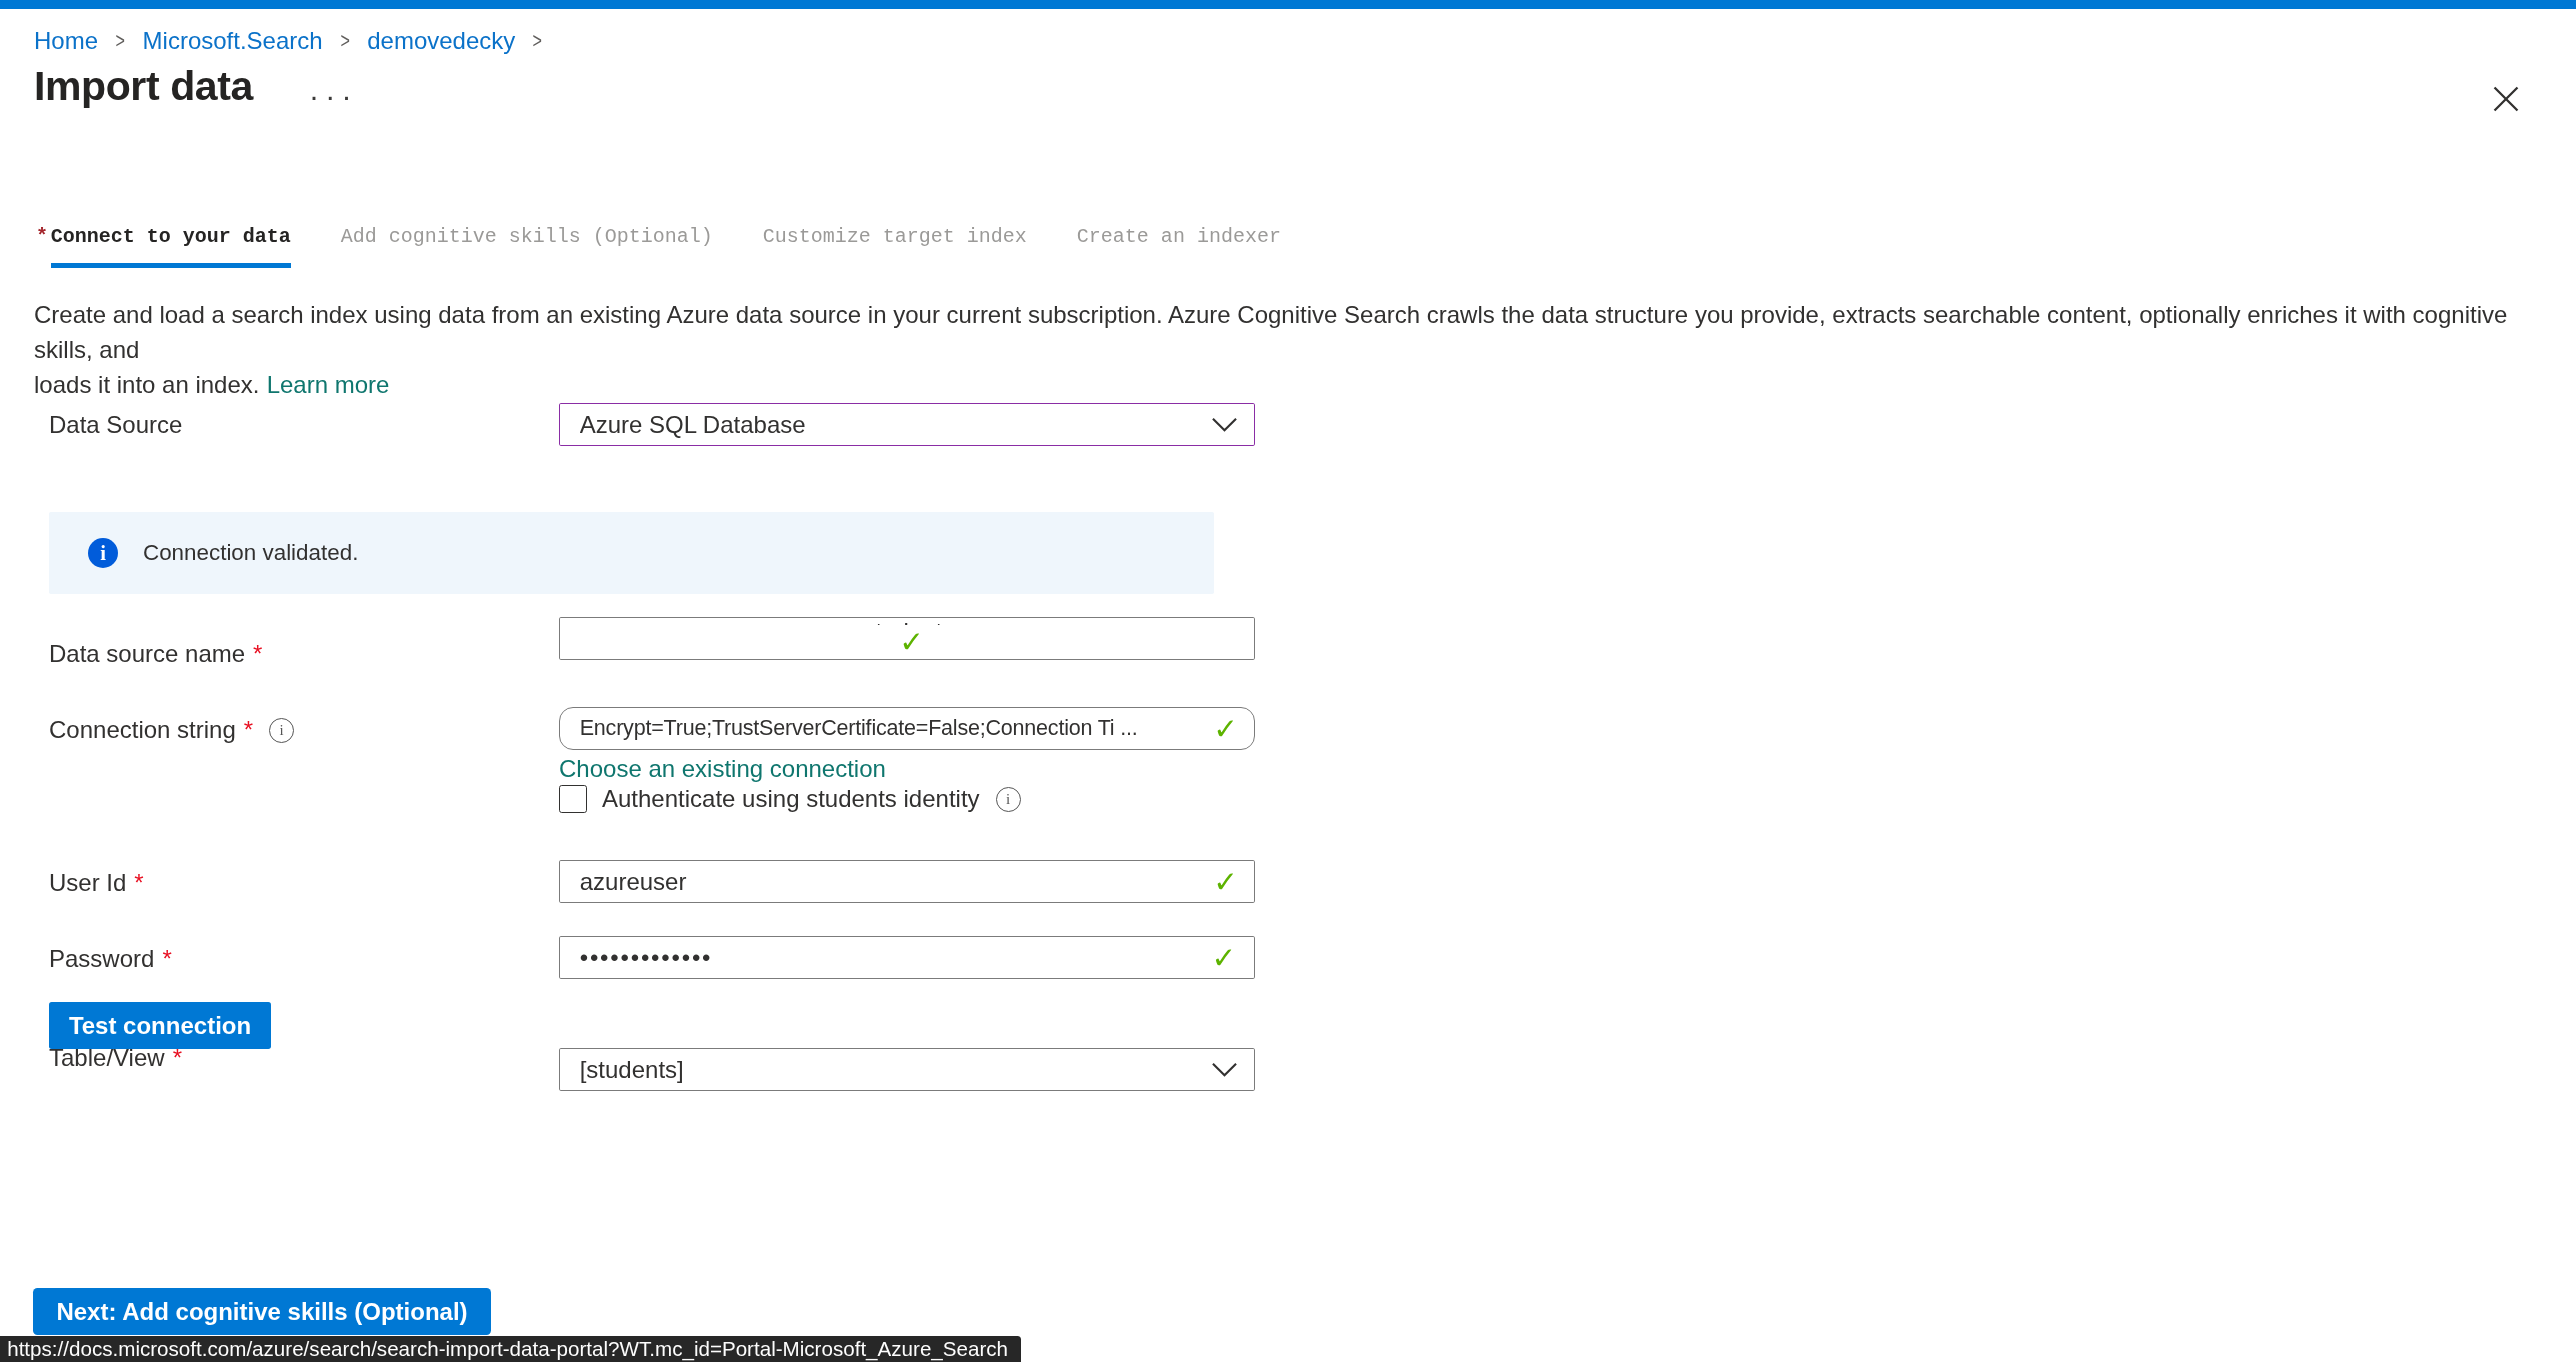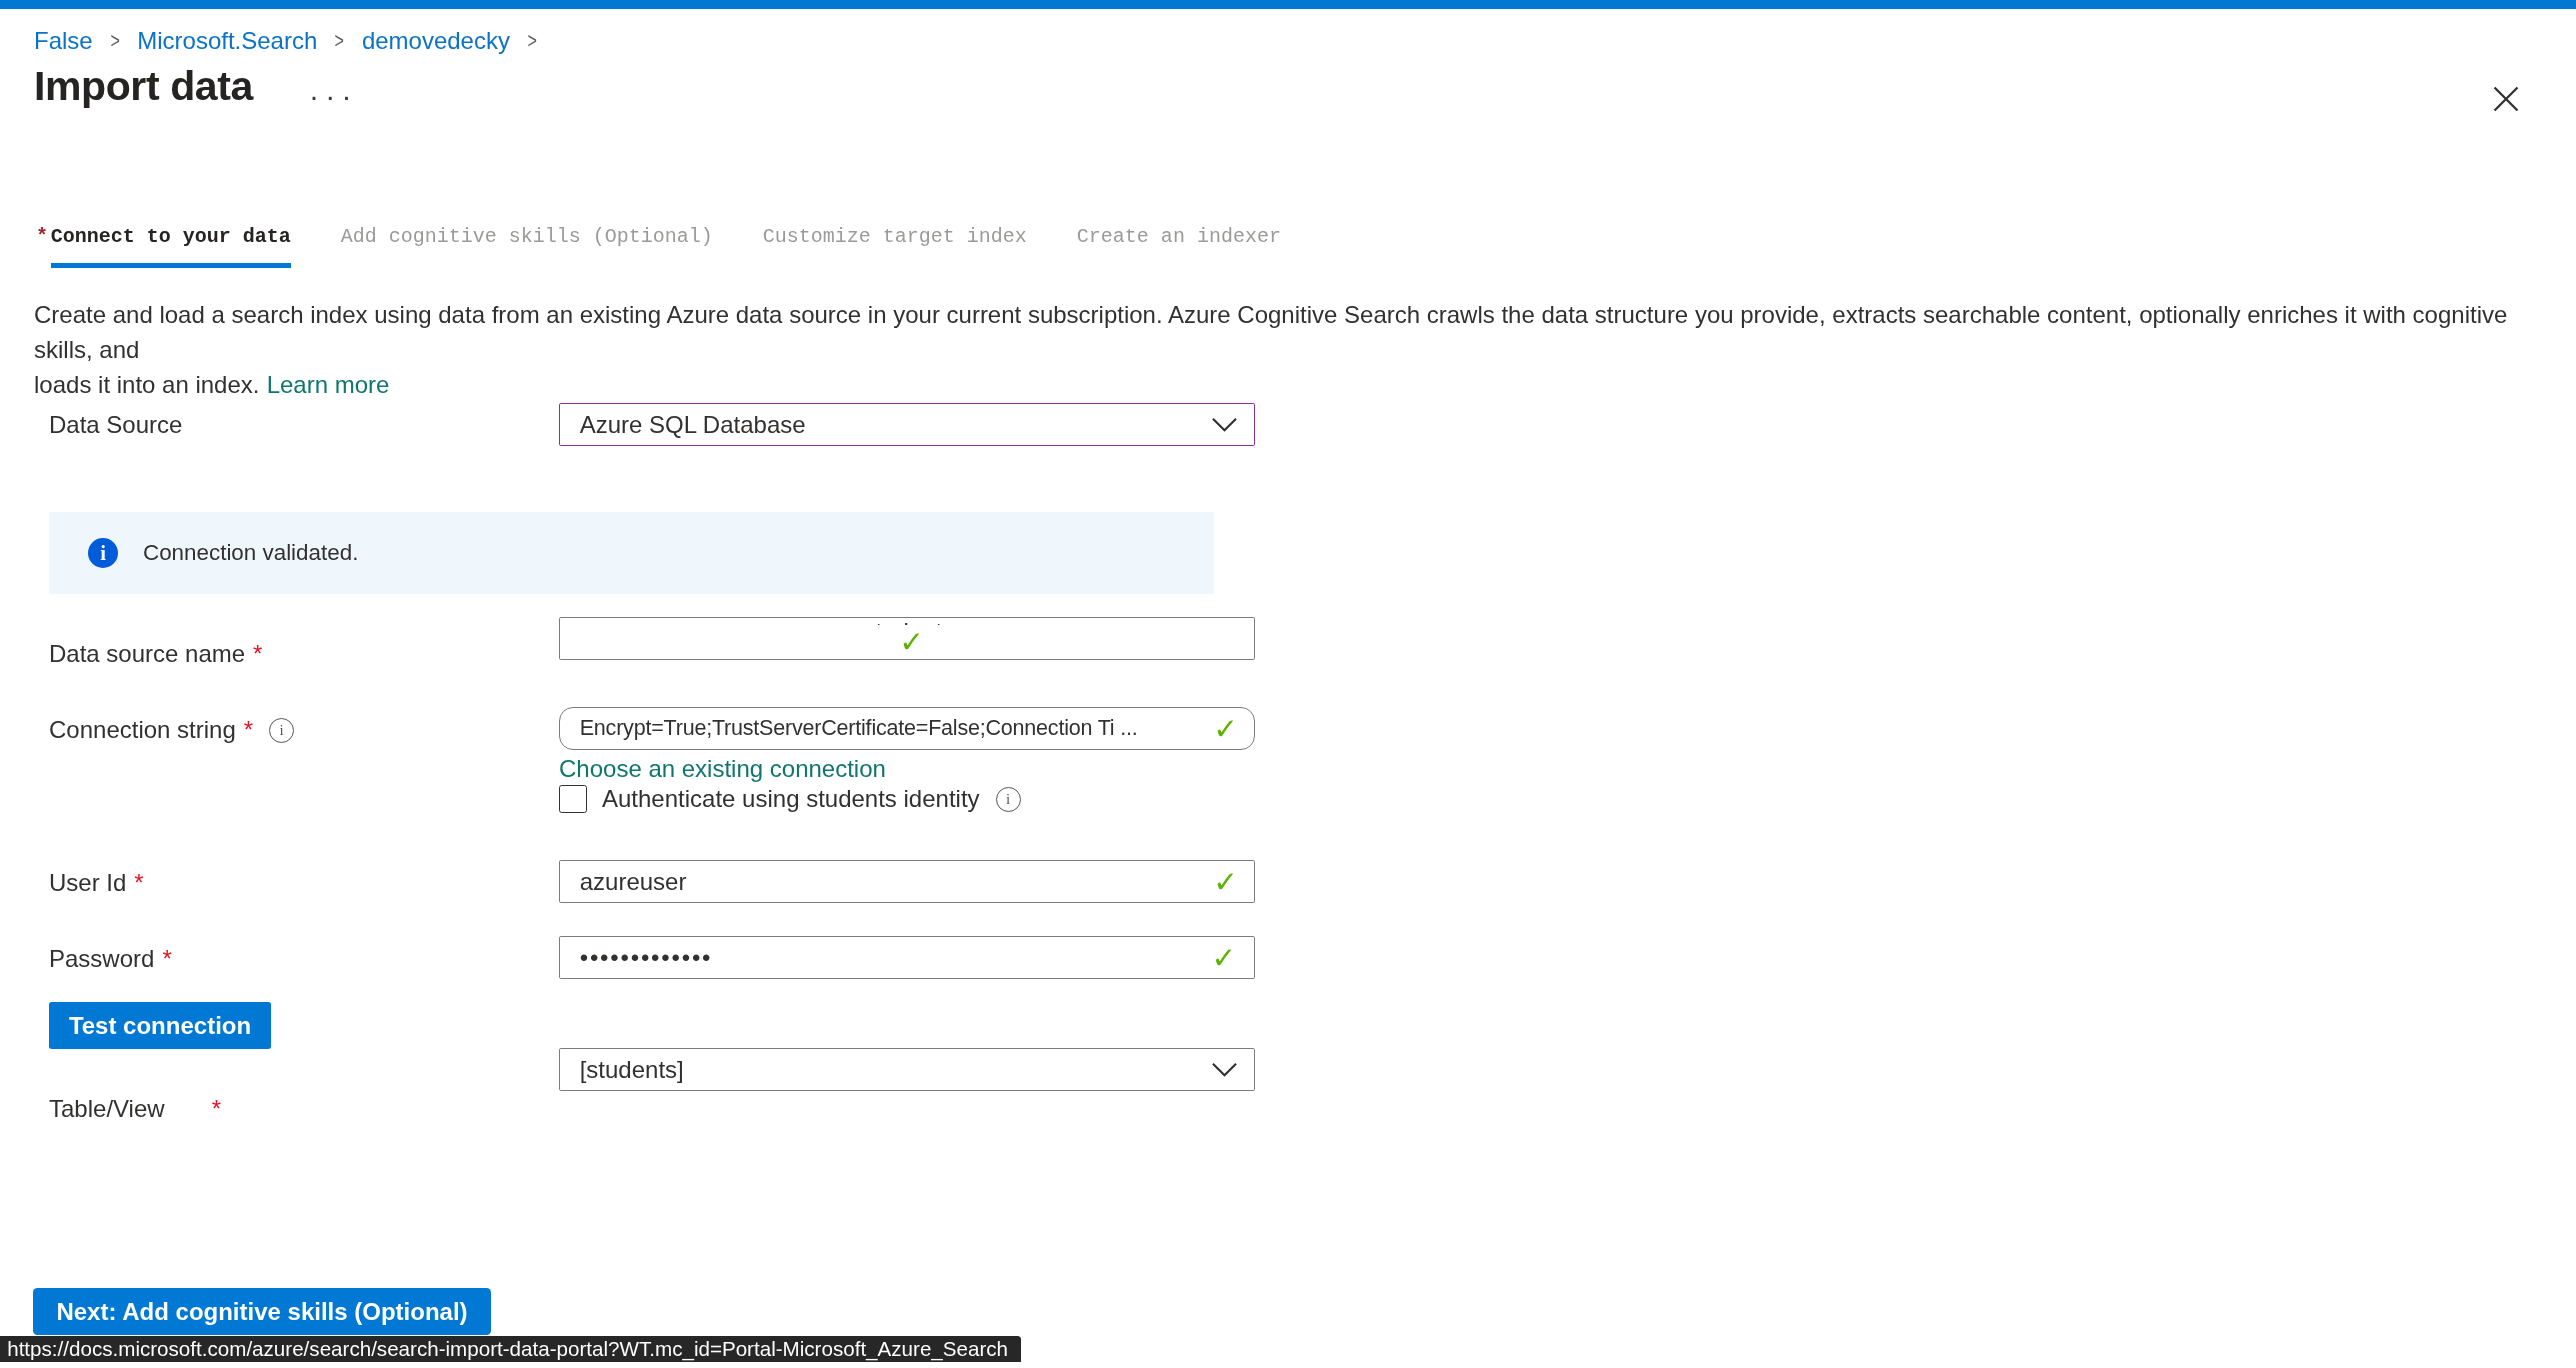--- a/index.html
+++ b/index.html
@@ -48,21 +48,21 @@
   .field-cs .value { font-size:21.5px; letter-spacing:-0.2px; }
   .field-uid { top:860px; }
   .field-pwd { top:936px; letter-spacing:1.8px; }
   .field-tv  { top:1048px; cursor:pointer; }
 
   .lbl-ds  { top:411px; }
   .lbl-dsn { top:640px; }
   .lbl-cs  { top:716px; }
   .lbl-uid { top:869px; }
   .lbl-pwd { top:945px; }
-  .lbl-tv  { top:1095px;gap:39px; }
+  .lbl-tv  { top:1044px; }
 
   .banner { position:absolute; left:49px; top:512px; width:1165px; height:82px; background:#EFF6FC;
             border-radius:1.8px; display:flex; align-items:center; padding-left:39px; }
   .info-filled { width:30px; height:30px; border-radius:50%; background:#015CDA; color:#fff;
                  display:flex; align-items:center; justify-content:center; font-size:20.6px; font-weight:700;
                  font-family:"Liberation Serif", serif; flex:0 0 auto; }
   .banner-text { font-size:22.4px; margin-left:25px; color:#323130; }
 
   .choose-link { position:absolute; left:559px; top:755px; font-size:24px; }
 
@@ -81,21 +81,21 @@
                 border-top-right-radius:3.6px; white-space:nowrap; }
 </style>
 </head>
 <body>
 
 <div class="stage">
 
   <div class="topbar"></div>
 
   <nav class="breadcrumb">
-    <a class="crumb">False</a>
+    <a class="crumb">Home</a>
     <span class="crumb-sep">&gt;</span>
     <a class="crumb">Microsoft.Search</a>
     <span class="crumb-sep">&gt;</span>
     <a class="crumb">demovedecky</a>
     <span class="crumb-sep">&gt;</span>
   </nav>
 
   <h1 class="page-title">Import data</h1>
   <div class="title-ellipsis">···</div>
 

